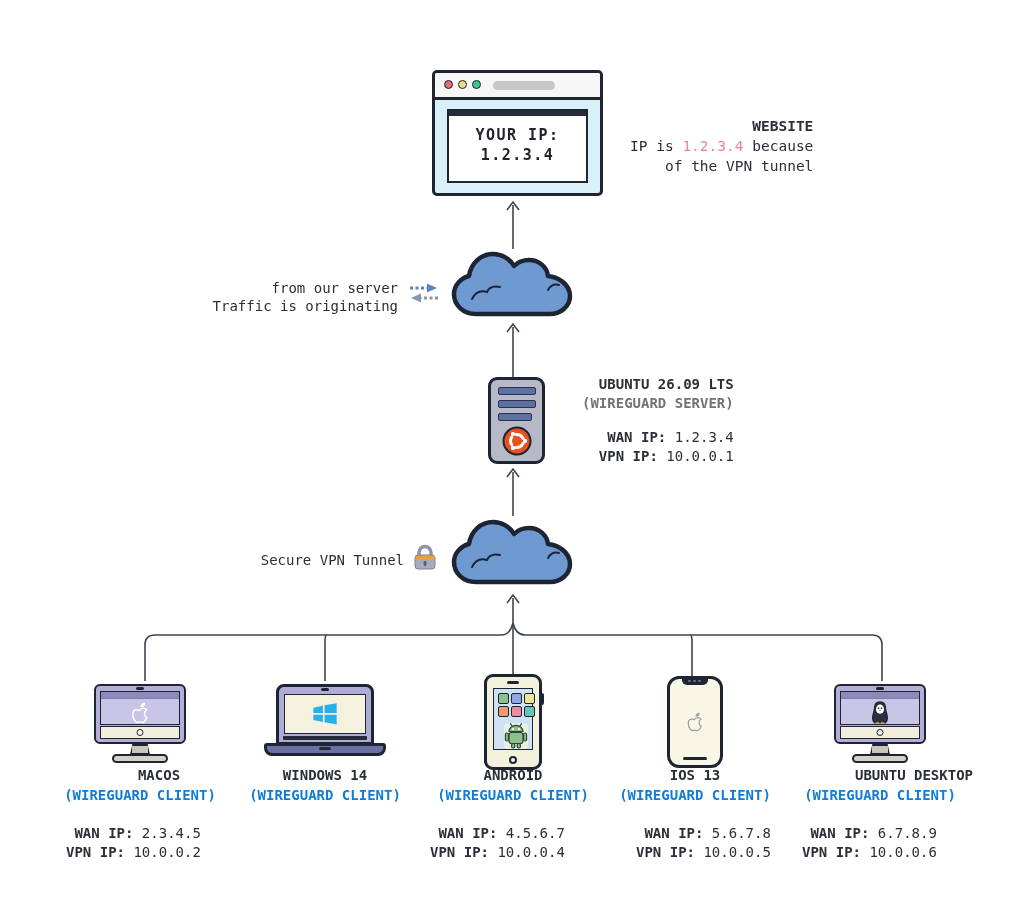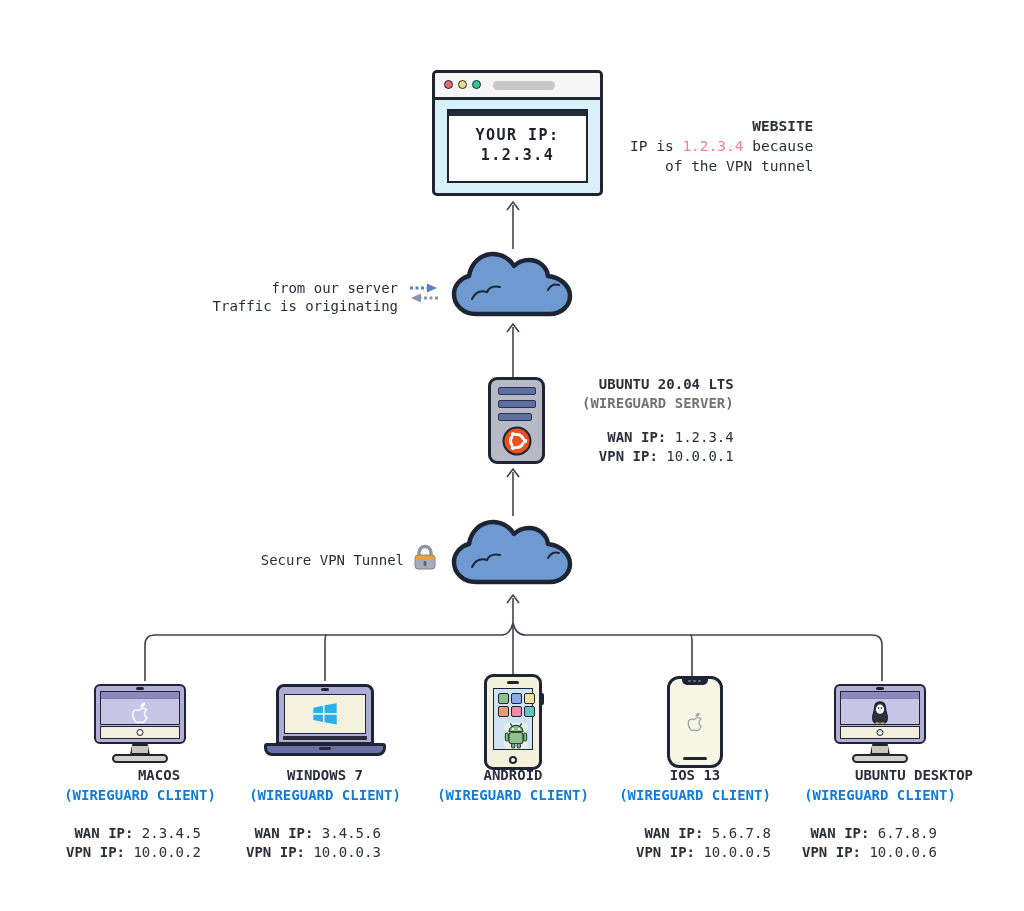--- a/index.html
+++ b/index.html
@@ -127,21 +127,21 @@
           <line x1="15" y1="15" x2="10.5" y2="22.8"></line>
           <line x1="15" y1="15" x2="10.5" y2="7.2"></line>
       </g>
       <circle cx="23" cy="15" r="2.2" fill="#ffffff"></circle>
       <circle cx="11" cy="21.9" r="2.2" fill="#ffffff"></circle>
       <circle cx="11" cy="8.1" r="2.2" fill="#ffffff"></circle>
     </svg>
   </div>
 
   <div class="abs mono t14 nowrap" style="left:582px;top:375px;">
-    <div class="b">UBUNTU 20.04 LTS</div>
+    <div class="b">UBUNTU 26.09 LTS</div>
     <div class="b green">(WIREGUARD SERVER)</div>
     <div style="height:15px;"></div>
     <div><span class="b">WAN IP: </span><span>1.2.3.4</span></div>
     <div><span class="b">VPN IP: </span><span>10.0.0.1</span></div>
   </div>
 
   <svg class="abs" style="left:505px;top:466px;" width="16" height="50">
     <polyline points="2,11 8,3 14,11" fill="none" stroke="#3f444d" stroke-width="1.6"></polyline>
     <line x1="8" y1="6" x2="8" y2="50" stroke="#3f444d" stroke-width="1.6"></line>
   </svg>
@@ -268,29 +268,29 @@
   <div class="mon-neck" style="left:870px;top:744px;"></div>
   <div class="mon-base" style="left:852px;top:754px;"></div>
 
   <div class="abs mono t14 b center nowrap" style="left:140px;top:766px;padding-left:38px;">MACOS</div>
   <div class="abs mono t14 b blue center nowrap" style="left:140px;top:786px;">(WIREGUARD CLIENT)</div>
   <div class="abs mono t14 nowrap" style="left:66px;top:824px;">
     <div><span class="b">WAN IP: </span><span>2.3.4.5</span></div>
     <div><span class="b">VPN IP: </span><span>10.0.0.2</span></div>
   </div>
 
-  <div class="abs mono t14 b center nowrap" style="left:325px;top:766px;">WINDOWS 7</div>
+  <div class="abs mono t14 b center nowrap" style="left:325px;top:766px;">WINDOWS 14</div>
   <div class="abs mono t14 b blue center nowrap" style="left:325px;top:786px;">(WIREGUARD CLIENT)</div>
-  <div class="abs mono t14 nowrap" style="left:246px;top:824px;">
-    <div><span class="b">WAN IP: </span><span>3.4.5.6</span></div>
-    <div><span class="b">VPN IP: </span><span>10.0.0.3</span></div>
-  </div>
 
   <div class="abs mono t14 b center nowrap" style="left:513px;top:766px;">ANDROID</div>
   <div class="abs mono t14 b blue center nowrap" style="left:513px;top:786px;">(WIREGUARD CLIENT)</div>
+  <div class="abs mono t14 nowrap" style="left:430px;top:824px;">
+    <div><span class="b">WAN IP: </span><span>4.5.6.7</span></div>
+    <div><span class="b">VPN IP: </span><span>10.0.0.4</span></div>
+  </div>
 
   <div class="abs mono t14 b center nowrap" style="left:695px;top:766px;">IOS 13</div>
   <div class="abs mono t14 b blue center nowrap" style="left:695px;top:786px;">(WIREGUARD CLIENT)</div>
   <div class="abs mono t14 nowrap" style="left:636px;top:824px;">
     <div><span class="b">WAN IP: </span><span>5.6.7.8</span></div>
     <div><span class="b">VPN IP: </span><span>10.0.0.5</span></div>
   </div>
 
   <div class="abs mono t14 b center nowrap" style="left:880px;top:766px;margin-left:34px;">UBUNTU DESKTOP</div>
   <div class="abs mono t14 b blue center nowrap" style="left:880px;top:786px;">(WIREGUARD CLIENT)</div>

